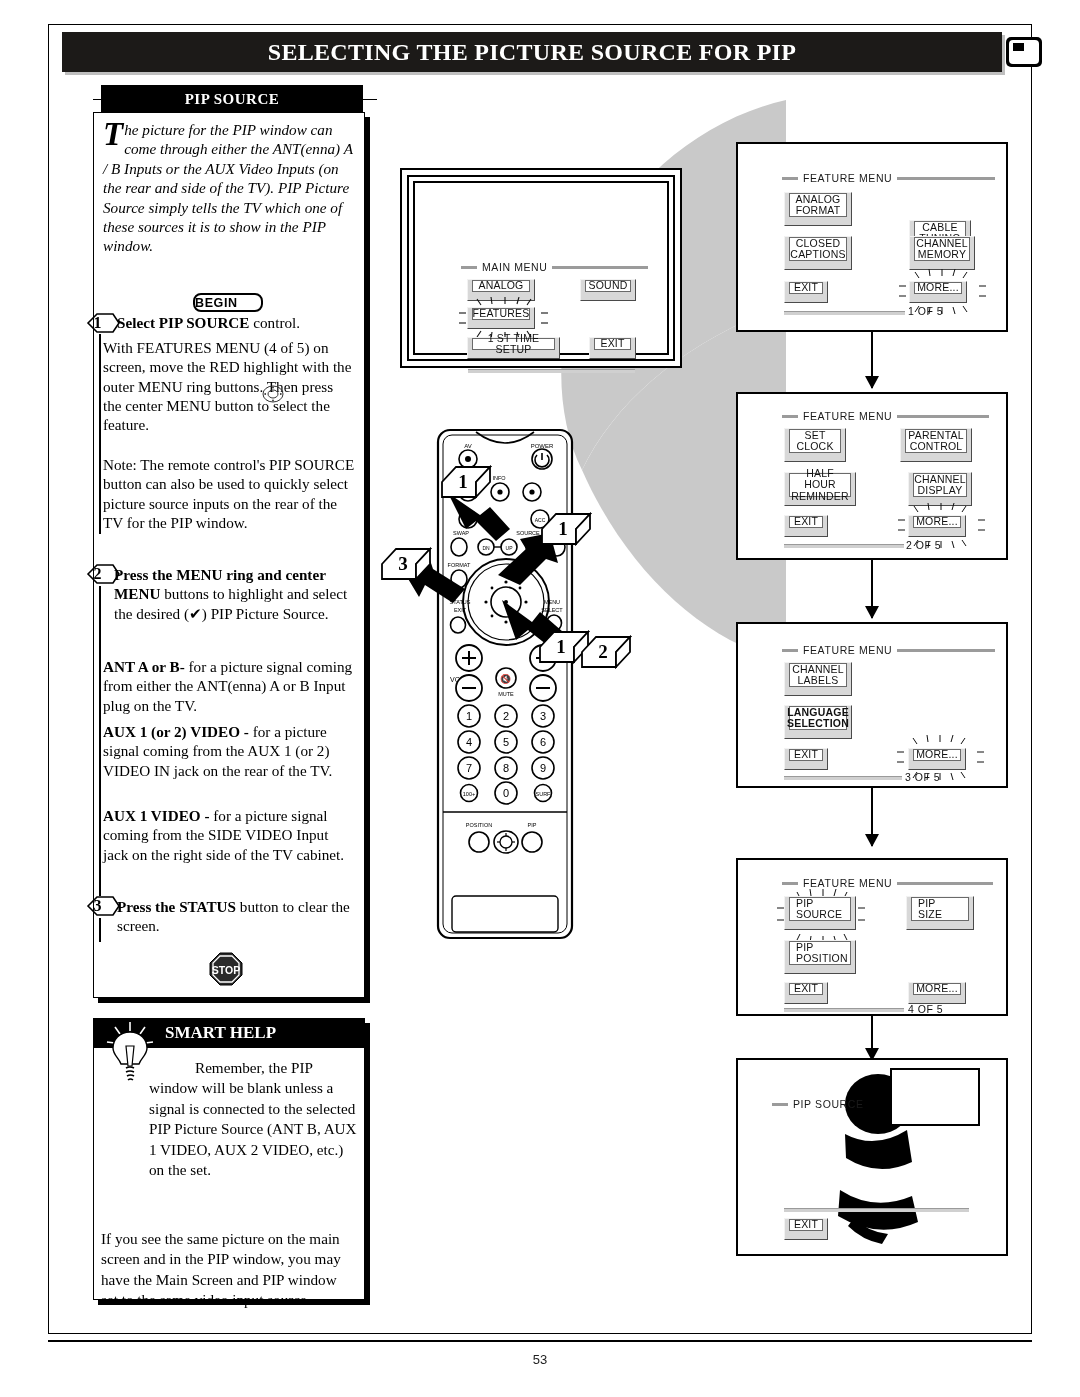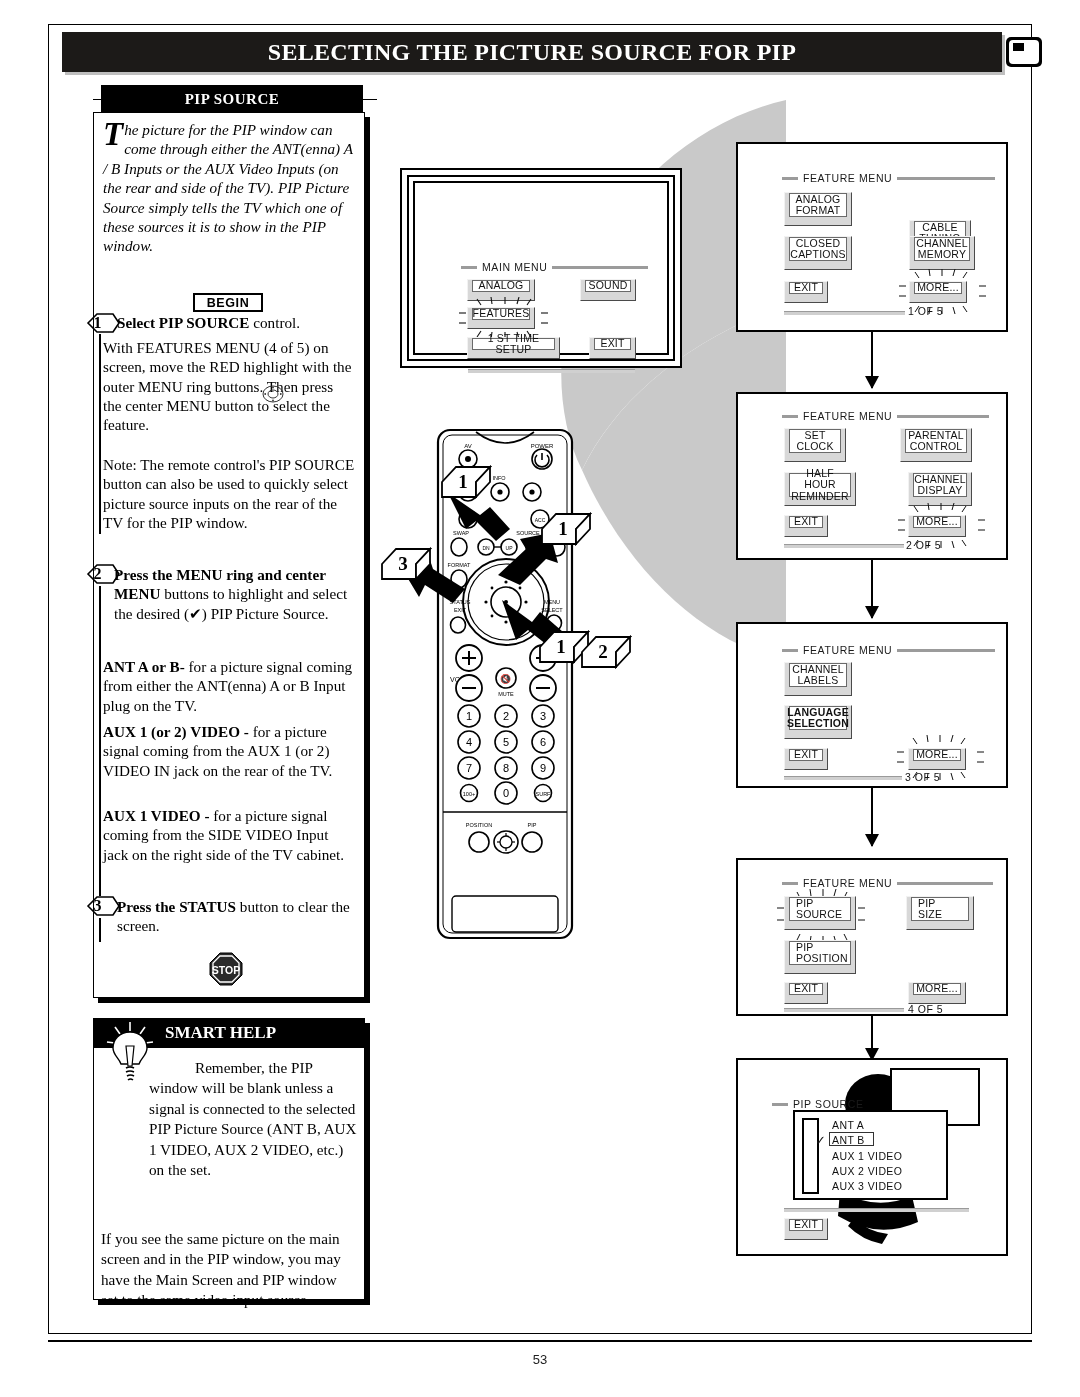--- a/index.html
+++ b/index.html
@@ -104,22 +104,22 @@
     padding-right:1px;
     margin-top:1px;
   }
 
   
   #begin-pill {
     position:absolute;
     left:193px; top:293px;
     width:70px; height:19px;
     border:2px solid #000;
-    border-radius:0;
-    display:flex; align-items:center; justify-content:center;
+    border-radius:8px;
+    display:flex; align-items:center; justify-content:flex-start;
     font-family:"Liberation Sans", sans-serif;
     font-size:12.5px;
     font-weight:bold;
     letter-spacing:0.6px;
   }
 
   
   .step-marker {
     position:absolute;
     width:34px; height:22px;
@@ -989,33 +989,20 @@
     <path d="M54 148 q14 14 34 16 l-6 10 q-20 -4 -34 -18 Z" fill="#000"></path>
   </svg>
 
   <div class="menu-title-row" style="left:34px; top:38px;">
     <span class="dash-left"></span>
     <span>PIP SOURCE</span>
   </div>
 
   <div id="white-overlay" style="left:152px; top:8px; width:90px; height:58px;"></div>
 
-  <div class="list-box" style="left:55px; top:50px; width:155px; height:90px;">
-    <div class="list-scroll" style="left:7px; top:6px; width:17px; height:76px;"></div>
-
-    <div class="list-item-txt" style="left:37px; top:7px;">ANT A</div>
-
-    <div class="list-item-sel" style="left:34px; top:20px; width:45px; height:14px;"></div>
-    <div class="list-item-txt" style="left:37px; top:22px;">ANT B</div>
-    <div class="list-item-txt" style="left:20px; top:21px; font-size:13px;">✓</div>
-
-    <div class="list-item-txt" style="left:37px; top:38px;">AUX 1  VIDEO</div>
-    <div class="list-item-txt" style="left:37px; top:53px;">AUX 2  VIDEO</div>
-    <div class="list-item-txt" style="left:37px; top:68px;">AUX 3  VIDEO</div>
-  </div>
 
   <div class="bottom-rule" style="left:46px; top:148px; width:185px;"></div>
 
   <div class="mbtn" style="left:46px; top:158px; width:44px; height:22px;">
     <div class="inner">
         <span>EXIT</span>
       </div>
   </div>
 </div>
 

